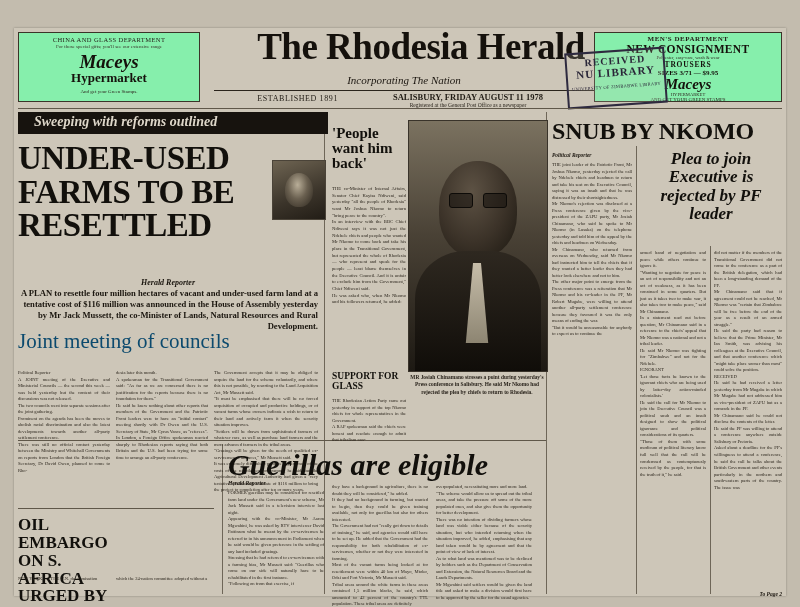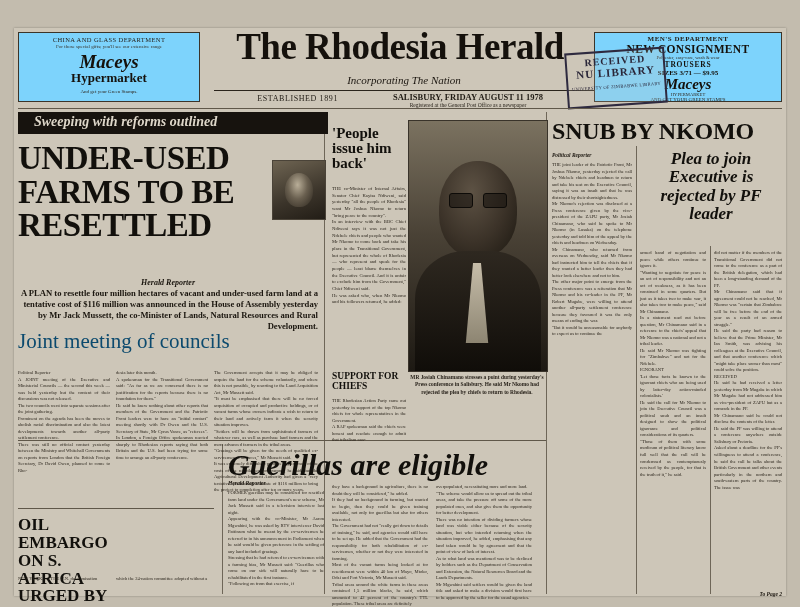--- a/index.html
+++ b/index.html
@@ -19,21 +19,21 @@
     left:14px;top:28px;width:772px;height:568px;
     background:#cdc6b8;
     box-shadow:0 0 2px rgba(0,0,0,.3);
   }
 
   
   .masthead{
     position:absolute;left:18px;top:30px;width:764px;height:75px;
   }
   .mast-title{
-    position:absolute;left:192px;top:-2px;width:380px;
+    position:absolute;left:213px;top:-2px;width:380px;
     text-align:center;
     font-family:"Liberation Serif", serif;
     font-weight:bold;
     font-size:37px;
     letter-spacing:-0.5px;
     color:#15110c;
     line-height:1;
   }
   .mast-sub{
     position:absolute;left:196px;top:44px;width:380px;text-align:center;
@@ -51,21 +51,21 @@
     font-size:8.5px;font-weight:bold;color:#211c15;
   }
   .mast-reg{
     position:absolute;left:330px;top:72px;width:240px;text-align:center;
     font-size:5.5px;color:#2a241c;
   }
 
   
   .ad-box{
     position:absolute;top:2px;border:1px solid #3b3429;
-    background:#7dd3fc;
+    background:#86efac;
     box-sizing:border-box;
   }
   .ad-left{left:0;width:182px;height:70px;}
   .ad-right{right:0;width:188px;height:70px;}
   .ad-l-top{font-size:6.5px;text-align:center;padding-top:3px;letter-spacing:.4px;color:#241e17;}
   .ad-l-sub{font-size:5px;text-align:center;color:#3a332a;line-height:1.25;padding:1px 6px 0;}
   .ad-l-brand{
     font-size:19px;font-weight:bold;font-style:italic;text-align:center;
     color:#15110c;line-height:1;margin-top:2px;
   }
@@ -311,35 +311,35 @@
 
  <div class="col-a">Political Reporter<br>A JOINT meeting of the Executive and Ministerial Councils — the second this week — was held yesterday but the content of their discussions was not released.<br>The two councils went into separate sessions after the joint gathering.<br>Prominent on the agenda has been the moves to abolish racial discrimination and also the latest developments towards another all-party settlement conference.<br>There was still no official contact yesterday between the Ministry and Whitehall Governments on reports from London that the British Foreign Secretary, Dr David Owen, planned to come to Rho-</div>
  <div class="col-a2">desia later this month.<br>A spokesman for the Transitional Government said: "As far as we are concerned there is no justification for the reports because there is no foundation for them."<br>He said he knew nothing about other reports that members of the Government and the Patriotic Front leaders were to have an "initial contact" meeting shortly with Dr Owen and the U.S. Secretary of State, Mr Cyrus Vance, as "referees".<br>In London, a Foreign Office spokesman reacted sharply to Rhodesian reports saying that both Britain and the U.S. had been trying for some time to arrange an all-party conference.</div>
  <div class="col-a3">The Government accepts that it may be obliged to acquire the land for the scheme voluntarily, and where this is not possible, by resorting to the Land Acquisition Act, Mr Mussett said.<br>"It must be emphasised that there will be no forced acquisition of occupied and productive holdings, or of vacant farms whose owners indicate a wish to return to their land and actively farm it when the security situation improves.<br>"Settlers will be drawn from sophisticated farmers of whatever race, as well as purchase land farmers and the more advanced farmers in the tribal areas.<br>"Grazings will be given for the needs of qualified ex-servicemen of all races," Mr Mussett said.<br>It was extremely difficult to produce any estimate of the costs of the resettlement programme, he said, but the Agricultural Development Authority had given a "very tentative" preliminary estimate of $116 million to bring the project to completion after ten or more years.</div>
 
  <div class="oil">OIL EMBARGO ON S. AFRICA URGED BY U.N.</div>
  <div class="oil-body">NEW YORK. — THE U.N. decolonisation</div>
  <div class="oil-body2">which the 24-nation committee adopted without a</div>
 
  <div class="photo-small"></div>
- <div class="pw-head">'People issue him back'</div>
+ <div class="pw-head">'People want him back'</div>
  <div class="pw-body">THE co-Minister of Internal Affairs, Senator Chief Kayisa Ndiweni, said yesterday "all the people of Rhodesia" want Mr Joshua Nkomo to return "bring peace to the country".<br>In an interview with the BBC Chief Ndiweni says it was not just the Ndebele chiefs and people who wanted Mr Nkomo to come back and take his place in the Transitional Government, but represented the whole of Rhodesia — who represent and speak for the people — least blame themselves in the Executive Council. And it is unfair to exclude him from the Government," Chief Ndiweni said.<br>He was asked who, when Mr Nkomo and his followers returned, he added:</div>
 
  <div class="photo-main">
    <div class="face"></div>
    <div class="glass">
         <i></i>
         <i></i>
       </div>
    <div class="body"></div>
    <div class="shirt"></div>
  </div>
  <div class="cap">MR Josiah Chinamano stresses a point during yesterday's Press conference in Salisbury. He said Mr Nkomo had rejected the plea by chiefs to return to Rhodesia.</div>
 
- <div class="sfc-head">SUPPORT FOR CHIEFS</div>
+ <div class="sfc-head">SUPPORT FOR GLASS</div>
  <div class="sfc-body">THE Rhodesian Action Party came out yesterday in support of the top Nkomo chiefs for whole representatives in the Government.<br>A RAP spokesman said the chiefs were honest and resolute enough to admit that tribalism can-</div>
 
  <div class="gz-head">Guerillas are eligible</div>
  <div class="gz-by">Herald Reporter</div>
  <div class="gz-c1">FORMER guerillas may be considered for resettled farm land under the Government's new scheme, Mr Jack Mussett said in a television interview last night.<br>Appearing with the co-Minister, Mr Aaron Mgwabini, he was asked by RTV interviewer David Pattinson what he meant by the ex-servicemen he referred to in his announcement in Parliament when he said would be given preference in the settling of any land included grazings.<br>Stressing that he had referred to ex-servicemen with a farming bias, Mr Mussett said: "Guerillas who come on our side will naturally have to be rehabilitated in the first instance.<br>"Following on from that exercise, if</div>
  <div class="gz-c2">they have a background in agriculture, there is no doubt they will be considered," he added.<br>If they had no background in farming, but wanted to begin, then they could be given training available, not only for guerillas but also for others interested.<br>The Government had not "really got down to details of training," he said, and agencies would still have to be set up. He added that the Government had the responsibility for both rehabilitation of ex-servicemen, whether or not they were interested in farming.<br>Most of the vacant farms being looked at for resettlement were within 40 km of Mayo, Mtoko, Odzi and Fort Victoria, Mr Mussett said.<br>Tribal areas around the white farms in these areas contained 1,5 million blacks, he said, which amounted to 42 percent of the country's TTL population. These tribal areas are definitely</div>
  <div class="gz-c3">overpopulated, necessitating more and more land.<br>"The scheme would allow us to spread out the tribal areas, and take the pressure off some of the more populated ones, and also give them the opportunity for better development.<br>There was no intention of dividing farmers whose land was viable either because of the security situation, but who intended returning when the situation improved, he added, emphasising that any land taken would be by agreement and that the point of view of lack of interest.<br>As to what land was mentioned was to be declined by holders such as the Department of Conservation and Extension, the Natural Resources Board and the Lands Departments.<br>Mr Mgwabini said settlers would be given the land title and asked to make a division would first have to be approved by the seller for the usual agencies.</div>
 
  <div class="snub">SNUB BY NKOMO</div>
  <div class="plea">Plea to join Executive is rejected by PF leader</div>

